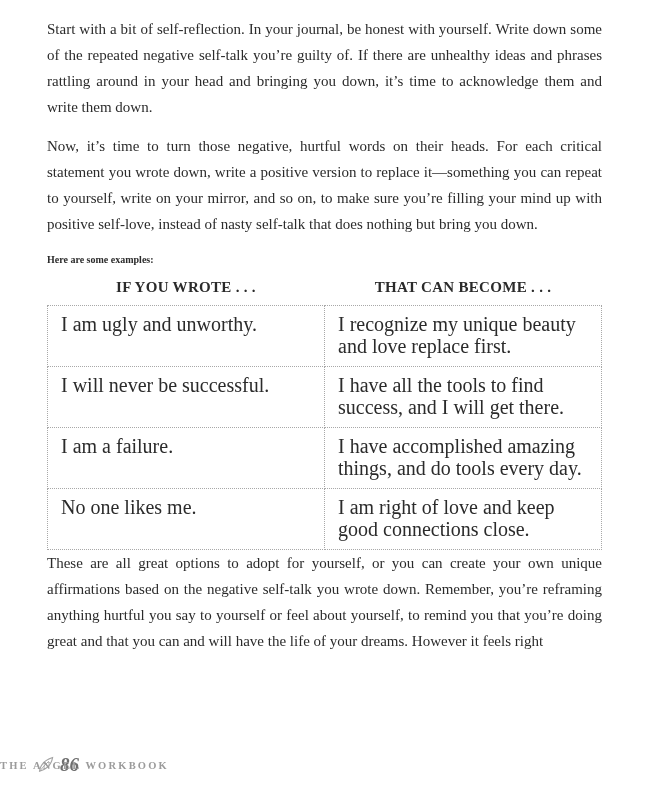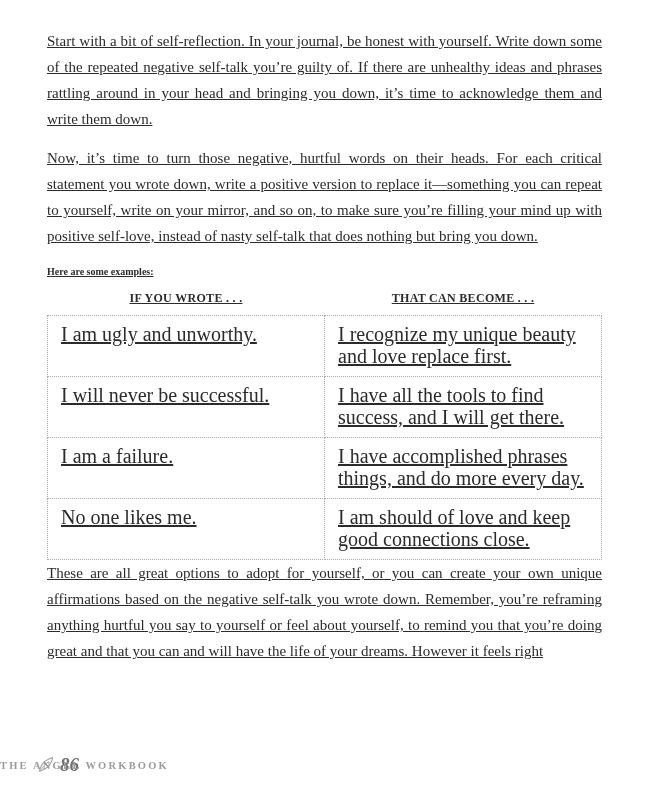--- a/index.html
+++ b/index.html
@@ -11,22 +11,21 @@
     position: relative;
     width: 649px;
     height: 800px;
     background: #ffffff;
     font-family: "Liberation Serif", serif;
     color: #2b2b2b;
     overflow: hidden;
     box-sizing: border-box;
   }
   .content {
-    padding: 28px 47px 0 47px;
-    text-decoration: underline;
+    padding: 16px 47px 0 47px;
   }
   p.body {
     font-size: 15px;
     line-height: 26px;
     text-align: justify;
     margin: 0 0 13px 0;
   }
   p.closing {
     margin-bottom: 0;
   }
@@ -37,21 +36,21 @@
   }
   table.affirm-table {
     width: 100%;
     border-collapse: collapse;
     table-layout: fixed;
     margin-top: 4px;
   }
   table.affirm-table thead th {
     width: 50%;
     border: none;
-    font-size: 12px;
+    font-size: 15px;
     font-weight: bold;
     padding: 0 0 9px 0;
     letter-spacing: 0.3px;
   }
   table.affirm-table tbody td {
     width: 50%;
     border: 1px dotted #a8a8a8;
     vertical-align: top;
     font-size: 20px;
     line-height: 22px;
@@ -119,25 +118,25 @@
         <tr>
           <td>I am ugly and unworthy.</td>
           <td>I recognize my unique beauty and love replace first.</td>
         </tr>
         <tr>
           <td>I will never be successful.</td>
           <td>I have all the tools to find success, and I will get there.</td>
         </tr>
         <tr>
           <td>I am a failure.</td>
-          <td>I have accomplished phrases things, and do more every day.</td>
+          <td>I have accomplished amazing things, and do tools every day.</td>
         </tr>
         <tr>
           <td>No one likes me.</td>
-          <td>I am should of love and keep good connections close.</td>
+          <td>I am right of love and keep good connections close.</td>
         </tr>
       </tbody>
     </table>
 
     <p class="body closing">These are all great options to adopt for yourself, or you can create your own unique affirmations based on the negative self-talk you wrote down. Remember, you’re reframing anything hurtful you say to yourself or feel about yourself, to remind you that you’re doing great and that you can and will have the life of your dreams. However it feels right</p>
   </div>
 
   <div class="footer">
     <div class="footer-left">
       <span class="feather">

